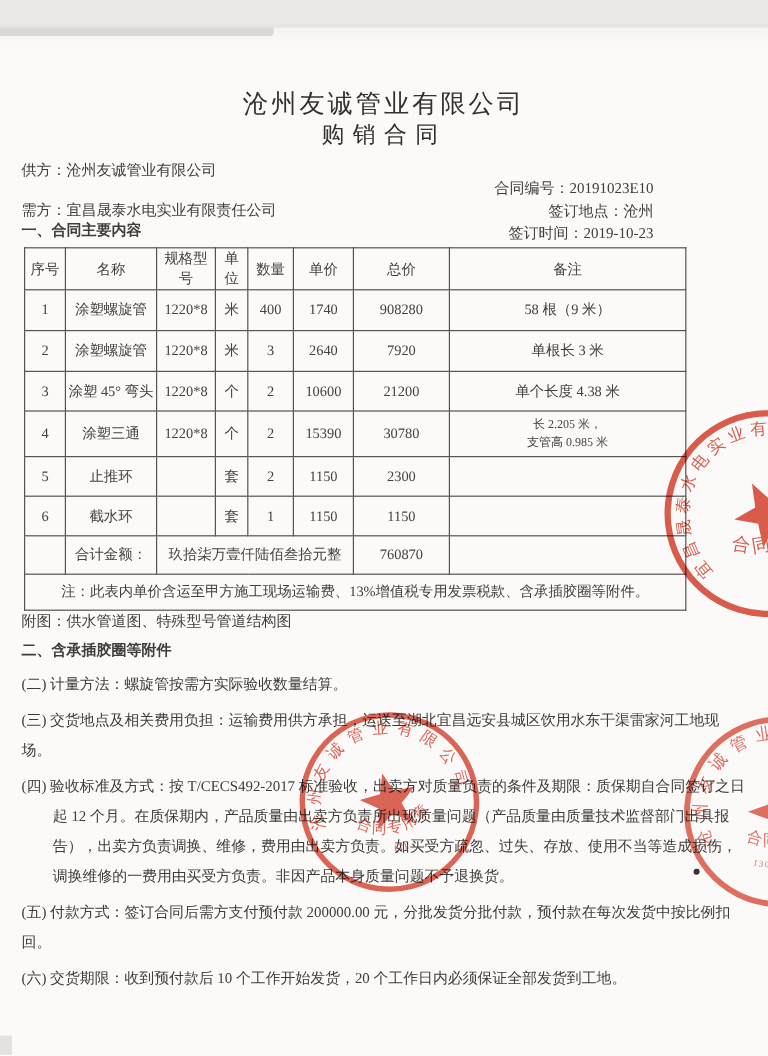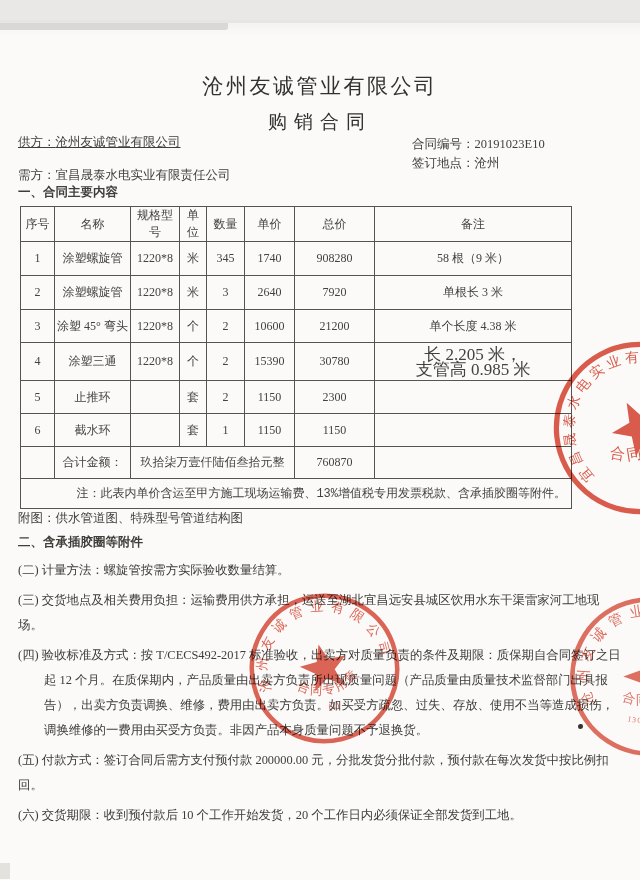--- a/index.html
+++ b/index.html
@@ -16,46 +16,46 @@
   }
   
   .artifact{position:absolute;}
   #art-top-strip{left:0;top:0;width:228px;height:10px;background:#d9d8d6;border-radius:0 0 3px 0;}
   #art-top-line{left:0;top:0;width:640px;height:3px;background:#e6e5e3;}
   #art-bottom-smudge{left:0;top:843px;width:10px;height:16px;background:#e3e2df;}
   #art-ink-dot{left:578px;top:704px;width:5px;height:5px;background:#35332f;border-radius:50% 40% 55% 45%;}
 
   .doc-title{position:absolute;left:0;width:640px;text-align:center;}
   #company-title{top:52px;font-size:21px;letter-spacing:2.5px;color:#33312e;}
-  #contract-title{top:89px;font-size:19px;letter-spacing:7px;color:#33312e;text-align:center;}
+  #contract-title{top:79px;font-size:19px;letter-spacing:7px;color:#33312e;text-align:center;}
 
   .line{position:absolute;font-size:12.5px;color:#403e3b;}
-  #supplier-line{left:18px;top:114px;text-decoration:underline;}
+  #supplier-line{left:18px;top:114px;}
   #buyer-line{left:18px;top:147px;}
   #section1-heading{left:18px;top:164px;font-weight:600;}
-  #meta-block{position:absolute;left:412px;top:115px;font-size:12.5px;line-height:18.5px;color:#403e3b;}
+  #meta-block{position:absolute;left:412px;top:128px;font-size:12.5px;line-height:18.5px;color:#403e3b;text-align:right;}
 
   
   #main-table{
     position:absolute;left:20px;top:186px;width:551px;
     border-collapse:collapse;table-layout:fixed;
     font-size:12px;color:#434240;
   }
   #main-table td,#main-table th{
     border:1px solid #57544f;text-align:center;vertical-align:middle;
     padding:0 2px;font-weight:normal;overflow:hidden;
   }
   #main-table tr.hdr{height:28px;font-family:Liberation Mono, monospace;}
   #main-table tr.r1,#main-table tr.r2{height:34px;}
   #main-table tr.r3,#main-table tr.r5,#main-table tr.r6{height:33px;}
   #main-table tr.r4{height:38px;}
   #main-table tr.total{height:32px;font-family:Liberation Serif, serif;}
   #main-table tr.note{height:30px;}
-  #main-table tr.note td{text-align:right;padding:2px 5px;font-family:Liberation Mono, monospace;}
-  #main-table .two-line{line-height:15px;font-size:17px;}
+  #main-table tr.note td{text-align:center;padding:2px 5px;}
+  #main-table .two-line{line-height:15px;font-size:10px;}
 
   #attachment-line{left:18px;top:490px;}
   #section2-heading{left:18px;top:514px;font-weight:600;}
 
   #clauses{position:absolute;left:18px;top:538px;width:604px;font-size:12.4px;line-height:25px;color:#3d3c3a;}
   #clauses p{margin:0 0 5px 0;}
   #clauses p.hang{padding-left:26px;text-indent:-26px;}
 
   
   .stamp{position:absolute;mix-blend-mode:multiply;opacity:.85;}
@@ -76,20 +76,21 @@
   <div id="art-ink-dot" class="artifact"></div>
 
   <div id="company-title" class="doc-title">沧州友诚管业有限公司</div>
   <div id="contract-title" class="doc-title">购销合同</div>
 
   <div id="supplier-line" class="line"><span>供方：</span><span>沧州友诚管业有限公司</span></div>
 
   <div id="meta-block">
     <div><span>合同编号：</span><span>20191023E10</span></div>
     <div><span>签订地点：</span><span>沧州</span></div>
+    <div><span>签订时间：</span><span>2019-10-23</span></div>
   </div>
 
   <div id="buyer-line" class="line"><span>需方：</span><span>宜昌晟泰水电实业有限责任公司</span></div>
 
   <div id="section1-heading" class="line">一、合同主要内容</div>
 
   <table id="main-table">
     <colgroup>
       <col style="width:34px">
         <col style="width:76px">
@@ -109,21 +110,21 @@
       <th>数量</th>
       <th>单价</th>
       <th>总价</th>
       <th>备注</th>
     </tr>
     <tr class="r1">
       <td>1</td>
       <td>涂塑螺旋管</td>
       <td>1220*8</td>
       <td>米</td>
-      <td>345</td>
+      <td>400</td>
       <td>1740</td>
       <td>908280</td>
       <td>58 根（9 米）</td>
     </tr>
     <tr class="r2">
       <td>2</td>
       <td>涂塑螺旋管</td>
       <td>1220*8</td>
       <td>米</td>
       <td>3</td>

